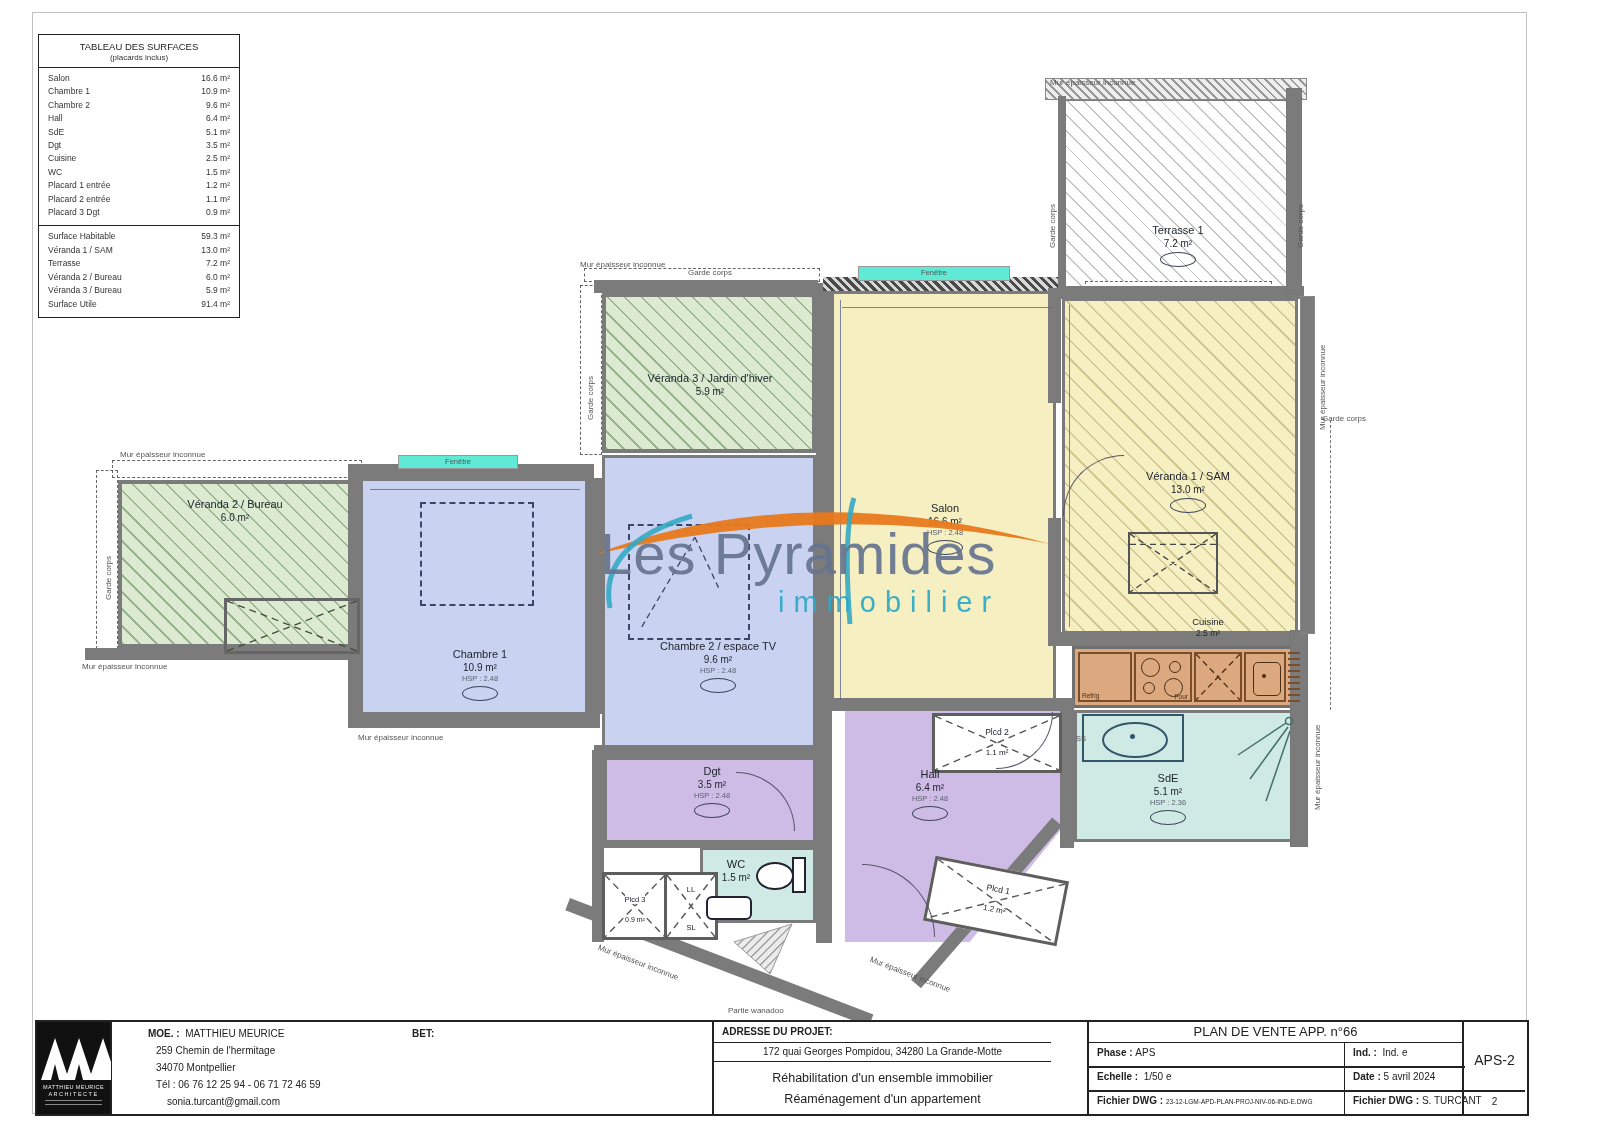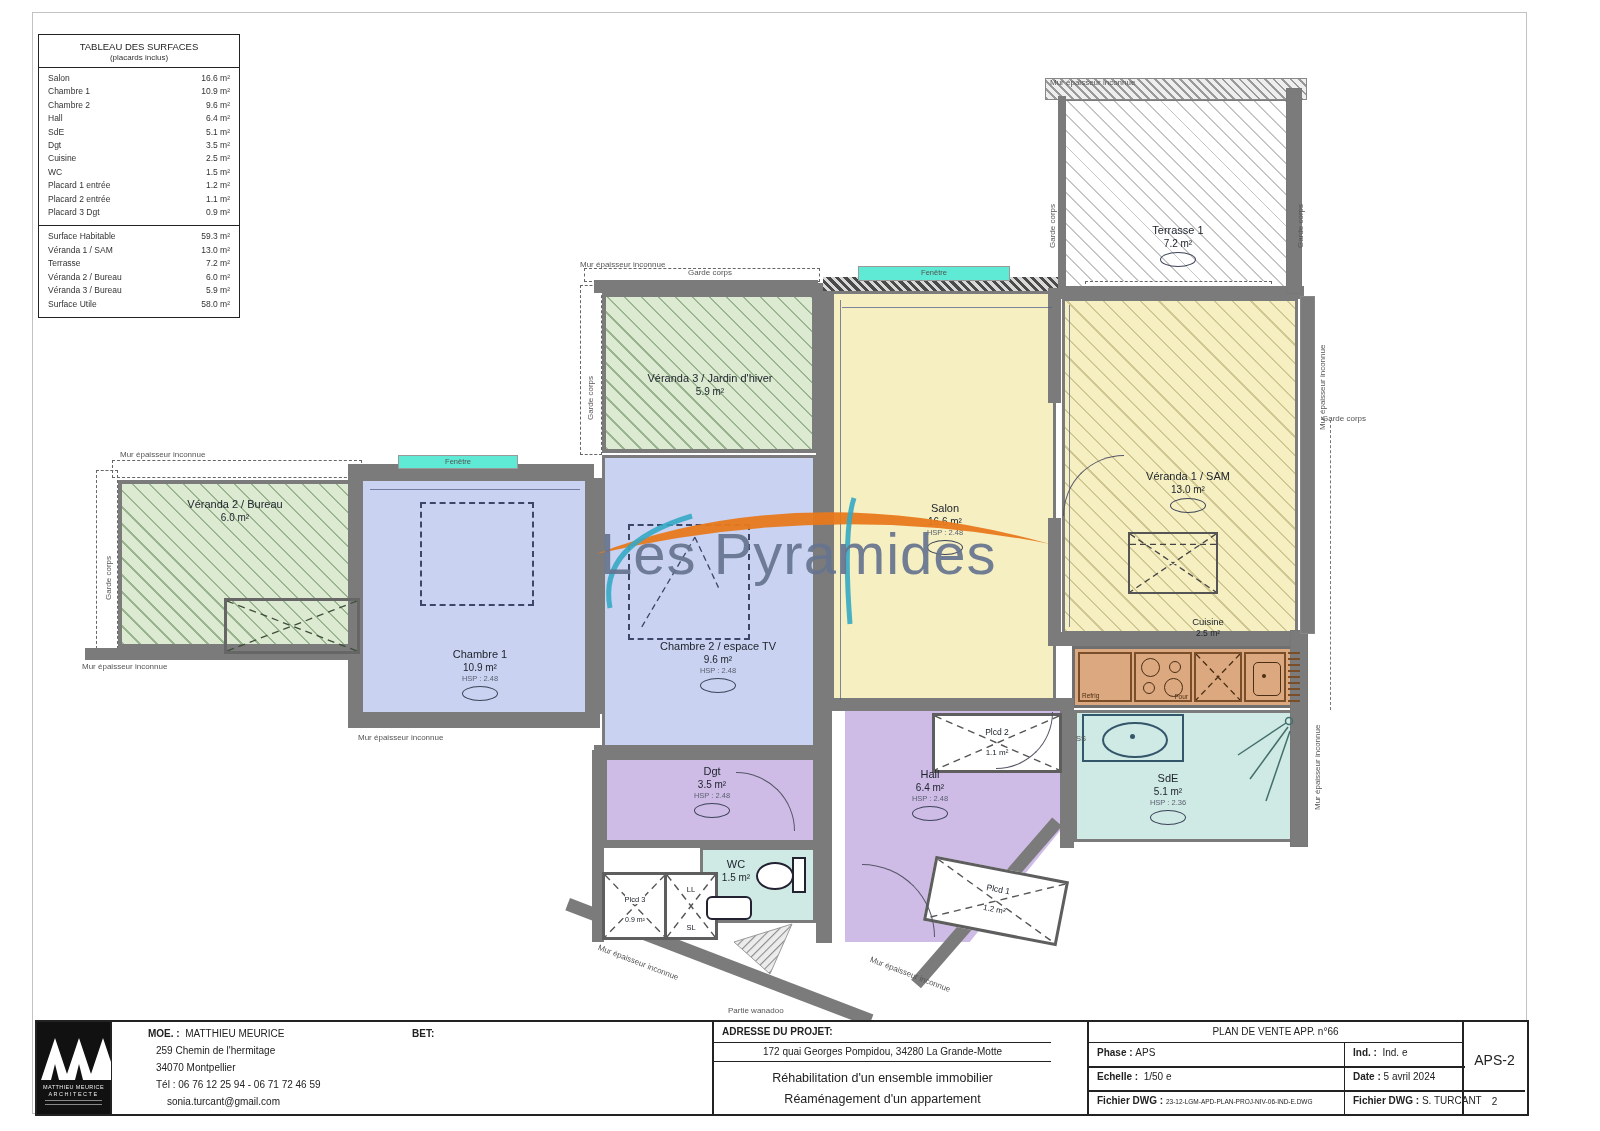--- a/index.html
+++ b/index.html
@@ -118,21 +118,21 @@
     <div class="strow">
         <span>Véranda 2 / Bureau</span>
         <span>6.0 m²</span>
       </div>
     <div class="strow">
         <span>Véranda 3 / Bureau</span>
         <span>5.9 m²</span>
       </div>
     <div class="strow">
         <span>Surface Utile</span>
-        <span>58.0 m²</span>
+        <span>91.4 m²</span>
       </div>
   </div>
 </div>
 
 <div class="room hg" style="left:118px;top:480px;width:238px;height:168px;"></div>
 <div class="room hg" style="left:602px;top:293px;width:214px;height:160px;"></div>
 <div class="room hw" style="left:1063px;top:98px;width:226px;height:192px;border-width:3px;"></div>
 <div class="room fy" style="left:831px;top:291px;width:225px;height:415px;border-width:3px;"></div>
 <div class="room hy" style="left:1062px;top:298px;width:236px;height:336px;border-width:3px;"></div>
 <div class="room fb" style="left:360px;top:478px;width:228px;height:238px;border-width:3px;"></div>
@@ -359,20 +359,21 @@
   </svg>
 </div>
 
 <div class="wm">
   <svg style="position:absolute;left:0;top:0;" width="490" height="140" viewBox="0 0 490 140">
     <path d="M8,62 Q215,-16 462,52 Q240,8 8,62 Z" fill="#e8791c" opacity="0.95"></path>
     <path d="M22,116 Q10,52 104,24" stroke="#35a9c4" stroke-width="5" fill="none" opacity="0.9"></path>
     <path d="M262,132 Q255,40 266,6" stroke="#35a9c4" stroke-width="5" fill="none" opacity="0.9"></path>
   </svg>
   <div class="brand">Les Pyramides</div>
+  <div class="tag">immobilier</div>
 </div>
 
 <div class="tb">
 
   <div class="tcell" style="left:0;width:75px;border-right:2px solid #222;background:#111;">
     <svg width="75" height="60" viewBox="0 0 75 60" style="position:absolute;top:2px;left:0;">
       <polygon points="4,56 18,14 32,56" fill="#fff"></polygon>
       <polygon points="28,56 42,14 56,56" fill="#fff"></polygon>
       <polygon points="52,56 66,14 74,38 74,56" fill="#fff"></polygon>
       <polygon points="14,56 18,40 22,56" fill="#111"></polygon>
@@ -397,21 +398,21 @@
   <div class="tcell" style="left:675px;width:339px;border-left:2px solid #222;">
     <div style="height:20px;border-bottom:1.5px solid #222;line-height:20px;padding-left:8px;"><b>ADRESSE DU PROJET:</b></div>
     <div style="height:18px;border-bottom:1.5px solid #222;line-height:18px;text-align:center;">172 quai Georges Pompidou, 34280 La Grande-Motte</div>
     <div style="text-align:center;font-size:12.5px;padding-top:6px;line-height:21px;">
       <div>Réhabilitation d'un ensemble immobilier</div>
       <div>Réaménagement d'un appartement</div>
     </div>
   </div>
 
   <div class="tcell" style="left:1050px;width:375px;border-left:2px solid #222;">
-    <div style="height:20px;border-bottom:1.5px solid #222;line-height:20px;text-align:center;font-size:10px;">PLAN DE VENTE APP. n°66</div>
+    <div style="height:20px;border-bottom:1.5px solid #222;line-height:20px;text-align:center;font-size:13px;">PLAN DE VENTE APP. n°66</div>
     <div style="position:absolute;left:0;top:20px;width:255px;height:72px;">
       <div class="tline" style="left:8px;top:5px;"><b>Phase :</b>&nbsp;<span>APS</span></div>
       <div class="tline" style="left:8px;top:29px;"><b>Echelle :</b>&nbsp;&nbsp;<span>1/50 e</span></div>
       <div class="tline" style="left:8px;top:53px;"><b>Fichier DWG :</b>&nbsp;<span style="font-size:6.5px;">23-12-LGM-APD-PLAN-PROJ-NIV-06-IND-E.DWG</span></div>
       <div style="position:absolute;left:0;right:0;top:24px;height:1.5px;background:#222;"></div>
       <div style="position:absolute;left:0;right:0;top:48px;height:1.5px;background:#222;"></div>
     </div>
     <div style="position:absolute;left:255px;top:20px;width:120px;height:72px;border-left:1.5px solid #222;">
       <div class="tline" style="left:8px;top:5px;"><b>Ind. :</b>&nbsp;&nbsp;<span>Ind. e</span></div>
       <div class="tline" style="left:8px;top:29px;"><b>Date :</b>&nbsp;<span>5 avril 2024</span></div>

